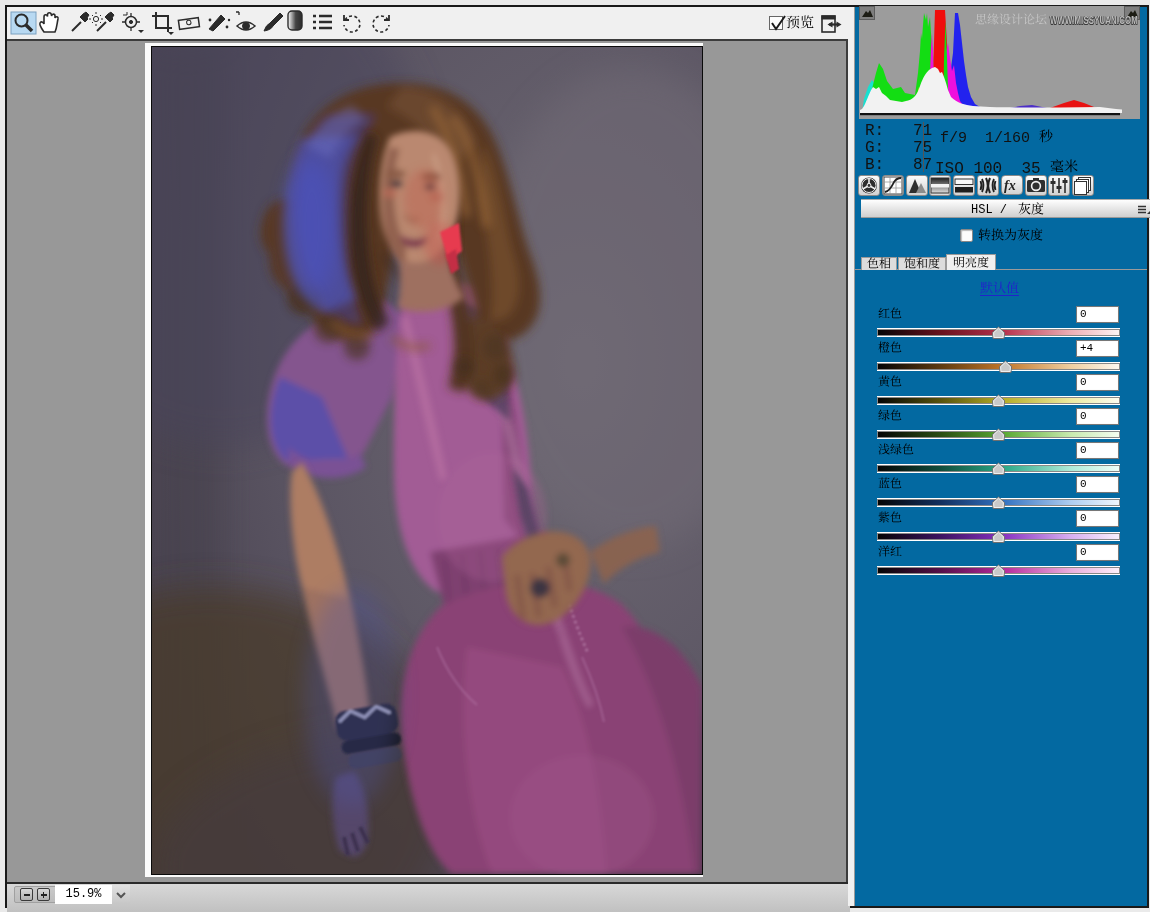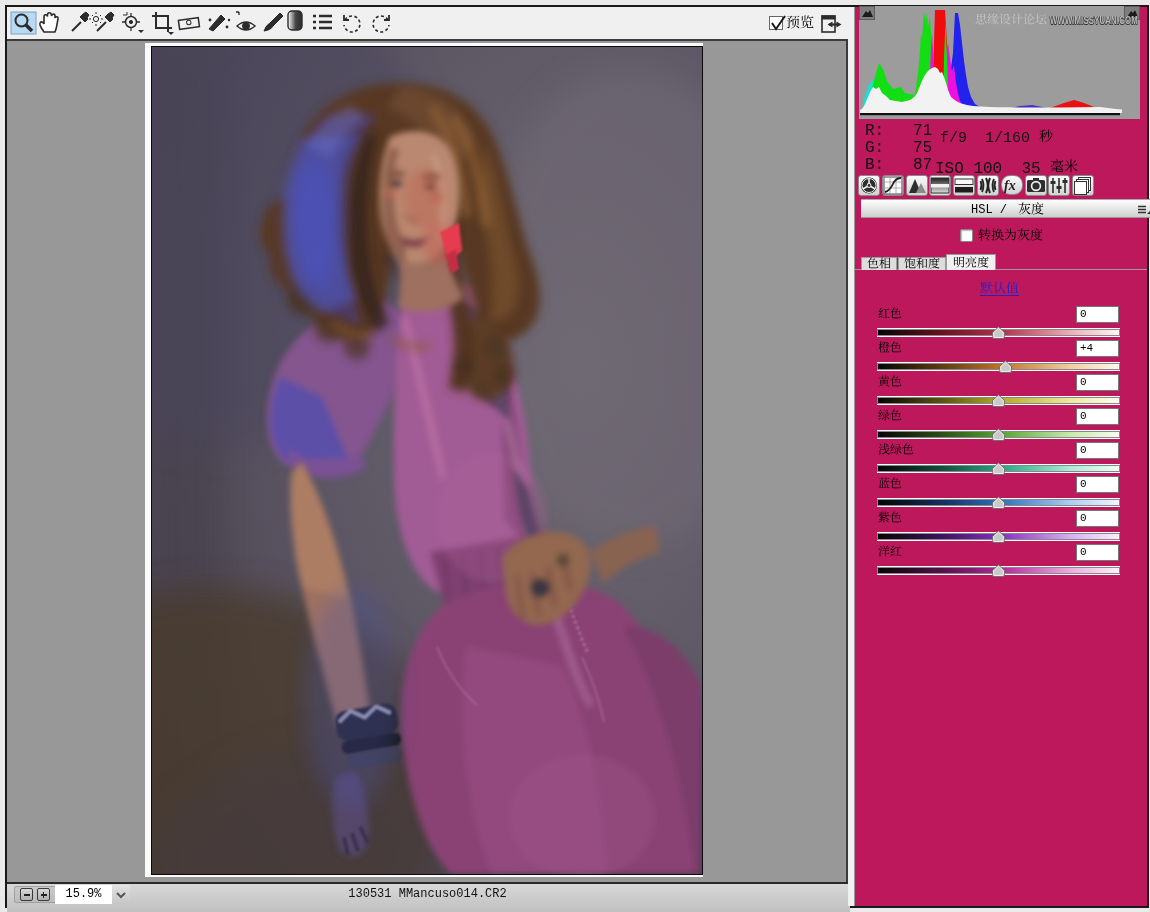--- a/index.html
+++ b/index.html
@@ -3,21 +3,21 @@
 *{margin:0;padding:0;box-sizing:border-box}
 html,body{width:1150px;height:912px;overflow:hidden;background:#eaeaea;
  font-family:"Liberation Sans",sans-serif;position:relative}
 .abs{position:absolute}
 #win{position:absolute;left:5px;top:5px;width:1144px;height:903px;border:2px solid #191919;background:#f0f0f0}
 #toolbar{position:absolute;left:7px;top:7px;width:843px;height:34px;background:#f0f0f0;border-bottom:2px solid #3c3c3c;border-right:2px solid #3c3c3c}
 #preview{position:absolute;left:7px;top:41px;width:841px;height:841px;background:#989898;border-right:2px solid #3c3c3c}
 #botbar{position:absolute;left:7px;top:882px;width:843px;height:40px;
  background:linear-gradient(#d8d8d8,#b8b8b8);border-top:2px solid #2a2a2a}
 #paneldiv{position:absolute;left:848px;top:7px;width:7px;height:899px;background:#f0f0f0;border-right:1px solid #9a9a9a}
-#panel{position:absolute;left:855px;top:7px;width:292px;height:899px;background:#be185d}
+#panel{position:absolute;left:855px;top:7px;width:292px;height:899px;background:#0369a1}
 .mono{font-family:"Liberation Mono",monospace}
 </style></head>
 <body>
 <div id="win"></div>
 <div id="toolbar">
     <svg class="abs" style="left:0;top:0" width="841" height="31" viewBox="0 0 841 31" fill="none" stroke="#2b2b2b">
       <rect x="4" y="5" width="25" height="22" fill="#b8d9f2" stroke="#7aa0c0"></rect>
       <circle cx="14.5" cy="13.5" r="6" stroke-width="2"></circle>
       <line x1="19" y1="18" x2="25" y2="24" stroke-width="3.5"></line>
       <g stroke-width="1.6">
@@ -254,21 +254,20 @@
       <div style="position:absolute;left:2.5px;top:5px;width:6px;height:1.6px;background:#222"></div>
     </div>
 <div class="abs" style="left:30px;top:4px;width:13px;height:13px;background:linear-gradient(#d8d8d8,#b0b0b0);border:1.5px solid #3a3a3a;border-radius:2px">
       <div style="position:absolute;left:2.5px;top:5px;width:6px;height:1.6px;background:#222"></div>
       <div style="position:absolute;left:4.7px;top:2.8px;width:1.6px;height:6px;background:#222"></div>
     </div>
 <div class="abs mono" style="left:48px;top:1px;width:57px;height:19px;background:#fff;font-size:12px;text-align:center;line-height:19px">15.9%</div>
 <div class="abs" style="left:105px;top:1px;width:18px;height:19px;background:linear-gradient(#e2e2e2,#c6c6c6)"><svg width="18" height="19">
         <path d="M5 8 l4 4 4-4" stroke="#555" stroke-width="2" fill="none"></path>
       </svg></div>
-<div class="abs mono" style="left:0;top:3px;width:841px;text-align:center;font-size:12px;color:#111">130531 MMancuso014.CR2</div>
 </div>
 <div id="paneldiv"></div>
 <div id="panel">
 
 <svg class="abs" style="left:4px;top:-1px" width="281" height="113" viewBox="0 0 281 113">
 <rect width="281" height="113" fill="#9c9c9c"></rect>
 <g transform="translate(1,107) scale(1,-1)">
  <path d="M2 0 L4 14 L8 26 L12 33 L16 28 L20 22 L26 14 L34 8 Z" fill="#18e0d0"></path>
  <path d="M10 0 L12 24 L16 40 L19 50 L23 44 L27 32 L33 24 L41 26 L45 20 L55 18 L58 40 L60 62 L61 80 L62 74 L63 88 L64 100 L66 93 L67 100 L68 86 L70 96 L71 80 L72 68 L74 50 L76 40 L78 30 L80 15 Z" fill="#13dd13"></path>
  <path d="M53 0 L56 14 L59 26 L62 20 L65 14 L68 8 L72 4 Z" fill="#e8d820"></path>
@@ -332,21 +331,21 @@
         </svg></div><div class="abs" style="left:74.4px;top:0;width:22px;height:21px;background:linear-gradient(#efefef,#dcdcdc);border:1px solid #8a8a8a;border-radius:3px"><svg width="20" height="19" viewBox="0 0 20 19">
           <rect x="1" y="2" width="18" height="15" fill="url(#hslg)" stroke="#333"></rect>
           <rect x="1" y="8" width="18" height="3.5" fill="#f2f2f2"></rect>
         </svg></div><div class="abs" style="left:98.2px;top:0;width:22px;height:21px;background:linear-gradient(#fbfbfb,#d2d2d2);border:1px solid #8a8a8a;border-radius:3px"><svg width="20" height="19" viewBox="0 0 20 19">
           <rect x="1" y="3" width="18" height="5.5" fill="#f8f8f8" stroke="#333"></rect>
           <rect x="1" y="11" width="18" height="5.5" fill="#1e1e1e"></rect>
         </svg></div><div class="abs" style="left:122.0px;top:0;width:22px;height:21px;background:linear-gradient(#fbfbfb,#d2d2d2);border:1px solid #8a8a8a;border-radius:3px"><svg width="20" height="19" viewBox="0 0 20 19">
           <path d="M4 3 q3 6.5 0 13 M2.5 5 q2 4.5 0 9" stroke="#222" stroke-width="1.8" fill="none"></path>
           <path d="M8 2 q3.5 7.5 0 15 M12 2 q-3.5 7.5 0 15" stroke="#222" stroke-width="2" fill="none"></path>
           <path d="M16 3 q-3 6.5 0 13 M17.5 5 q-2 4.5 0 9" stroke="#222" stroke-width="1.8" fill="none"></path>
-        </svg></div><div class="abs" style="left:145.8px;top:0;width:22px;height:20px;background:linear-gradient(#fbfbfb,#d2d2d2);border:1px solid #8a8a8a;border-radius:9px"><svg width="20" height="19" viewBox="0 0 20 19">
+        </svg></div><div class="abs" style="left:145.8px;top:0;width:22px;height:20px;background:linear-gradient(#fbfbfb,#d2d2d2);border:1px solid #8a8a8a;border-radius:4px"><svg width="20" height="19" viewBox="0 0 20 19">
           <text x="2" y="14" font-family="Liberation Serif" font-style="italic" font-weight="bold" font-size="14" fill="#222">fx</text>
         </svg></div><div class="abs" style="left:169.6px;top:0;width:22px;height:21px;background:linear-gradient(#fbfbfb,#d2d2d2);border:1px solid #8a8a8a;border-radius:3px"><svg width="20" height="19" viewBox="0 0 20 19">
           <rect x="1" y="4" width="18" height="12" rx="1.5" fill="#2e2e2e"></rect>
           <rect x="7" y="2" width="6" height="3" fill="#2e2e2e"></rect>
           <circle cx="10" cy="10" r="4.4" fill="none" stroke="#f0f0f0" stroke-width="1.6"></circle>
         </svg></div><div class="abs" style="left:193.4px;top:0;width:22px;height:21px;background:linear-gradient(#fbfbfb,#d2d2d2);border:1px solid #8a8a8a;border-radius:3px"><svg width="20" height="19" viewBox="0 0 20 19">
           <g stroke="#2e2e2e" stroke-width="1.6">
             <path d="M4 2v15M10 2v15M16 2v15"></path>
           </g>
           <rect x="1.5" y="5" width="5" height="3" fill="#2e2e2e"></rect>

